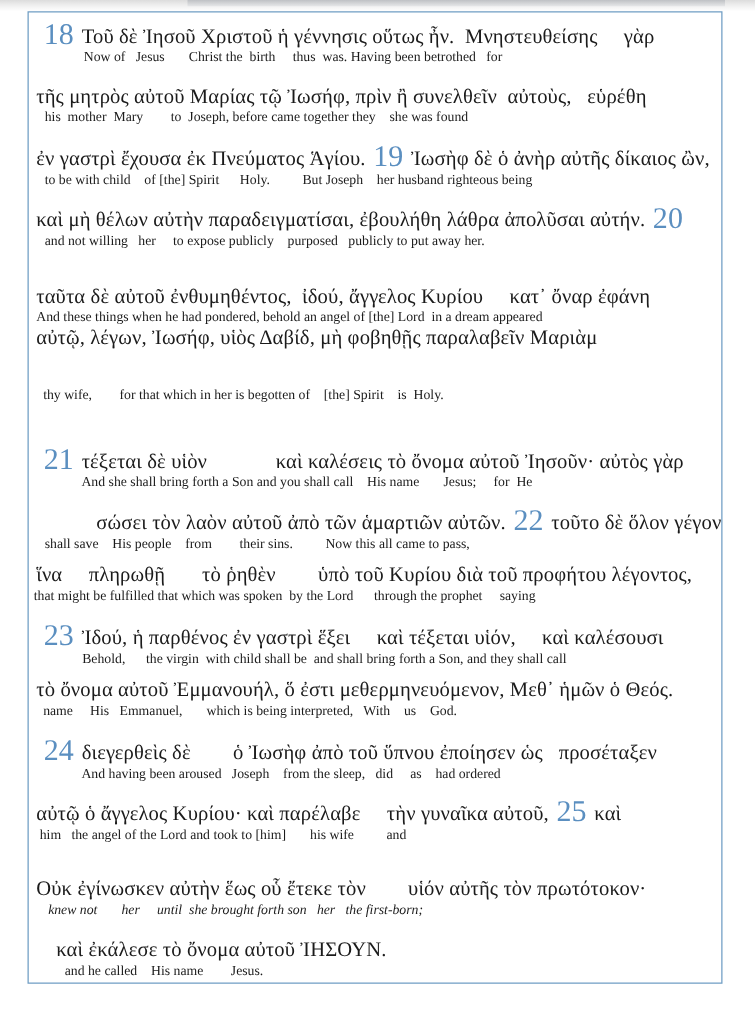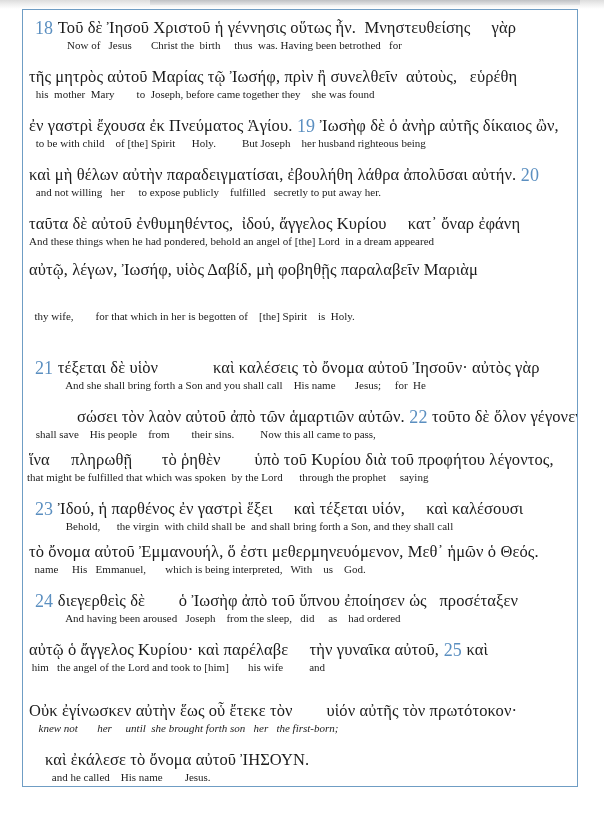--- a/index.html
+++ b/index.html
@@ -65,21 +65,21 @@
     font-family: "Liberation Serif", "DejaVu Serif", serif;
     font-size: 11px;
     color: #1b1b1b;
     line-height: 15px;
     white-space: pre;
     letter-spacing: 0px;
   }
 
   .vnum {
     color: #5b8fc0;
-    font-size: 18px;
+    font-size: 24px;
     font-family: "Liberation Serif", "DejaVu Serif", serif;
     line-height: 20px;
     vertical-align: -1px;
   }
 
   .lpad { display: inline-block; }
 </style>
 </head>
 <body>
 
@@ -95,24 +95,24 @@
     <div class="verse-block" style="top: 57px;">
       <div class="line-row greek-line" style="padding-left: 6px;"><span>τῆς μητρὸς αὐτοῦ Μαρίας τῷ Ἰωσήφ, πρὶν ἢ συνελθεῖν  αὐτοὺς,   εὑρέθη</span></div>
       <div class="line-row english-line" style="padding-left: 10px;"><span> his  mother  Mary        to  Joseph, before came together they    she was found</span></div>
     </div>
     <div class="verse-block" style="top: 106px;">
       <div class="line-row greek-line" style="padding-left: 6px;"><span>ἐν γαστρὶ ἔχουσα ἐκ Πνεύματος Ἁγίου.</span><span class="vnum"> 19 </span><span>Ἰωσὴφ δὲ ὁ ἀνὴρ αὐτῆς δίκαιος ὢν,</span></div>
       <div class="line-row english-line" style="padding-left: 10px;"><span> to be with child    of [the] Spirit      Holy.</span><span class="lpad" style="width: 26px;"></span><span>But Joseph    her husband righteous being</span></div>
     </div>
     <div class="verse-block" style="top: 155px;">
       <div class="line-row greek-line" style="padding-left: 6px;"><span>καὶ μὴ θέλων αὐτὴν παραδειγματίσαι, ἐβουλήθη λάθρα ἀπολῦσαι αὐτήν.</span><span class="vnum"> 20</span></div>
-      <div class="line-row english-line" style="padding-left: 10px;"><span> and not willing   her     to expose publicly    fulfilled   secretly to put away her.</span></div>
+      <div class="line-row english-line" style="padding-left: 10px;"><span> and not willing   her     to expose publicly    purposed   publicly to put away her.</span></div>
     </div>
     <div class="verse-block" style="top: 204px;">
-      <div class="line-row greek-line" style="padding-left: 6px;"><span>ταῦτα δὲ αὐτοῦ ἐνθυμηθέντος,  ἰδού, ἄγγελος Κυρίου     κατ᾽ ὄναρ ἐφάνη</span></div>
+      <div class="line-row greek-line" style="padding-left: 6px; margin-top: 13px;"><span>ταῦτα δὲ αὐτοῦ ἐνθυμηθέντος,  ἰδού, ἄγγελος Κυρίου     κατ᾽ ὄναρ ἐφάνη</span></div>
       <div class="line-row english-line" style="padding-left: 6px;"><span>And these things when he had pondered, behold an angel of [the] Lord  in a dream appeared</span></div>
     </div>
     <div class="verse-block" style="top: 250px;">
       <div class="line-row greek-line" style="padding-left: 6px;"><span>αὐτῷ, λέγων, Ἰωσήφ, υἱὸς Δαβίδ, μὴ φοβηθῇς παραλαβεῖν Μαριὰμ</span></div>
     </div>
     <div class="verse-block" style="top: 299px;">
       <div class="line-row english-line" style="padding-left: 6px;"><span>  thy wife,        for that which in her is begotten of    [the] Spirit    is  Holy.</span></div>
     </div>
     <div class="verse-block" style="top: 348px;">
       <div class="line-row greek-line" style="padding-left: 12px;"><span class="vnum">21 </span><span>τέξεται δὲ υἱὸν             καὶ καλέσεις τὸ ὄνομα αὐτοῦ Ἰησοῦν· αὐτὸς γὰρ</span></div>

